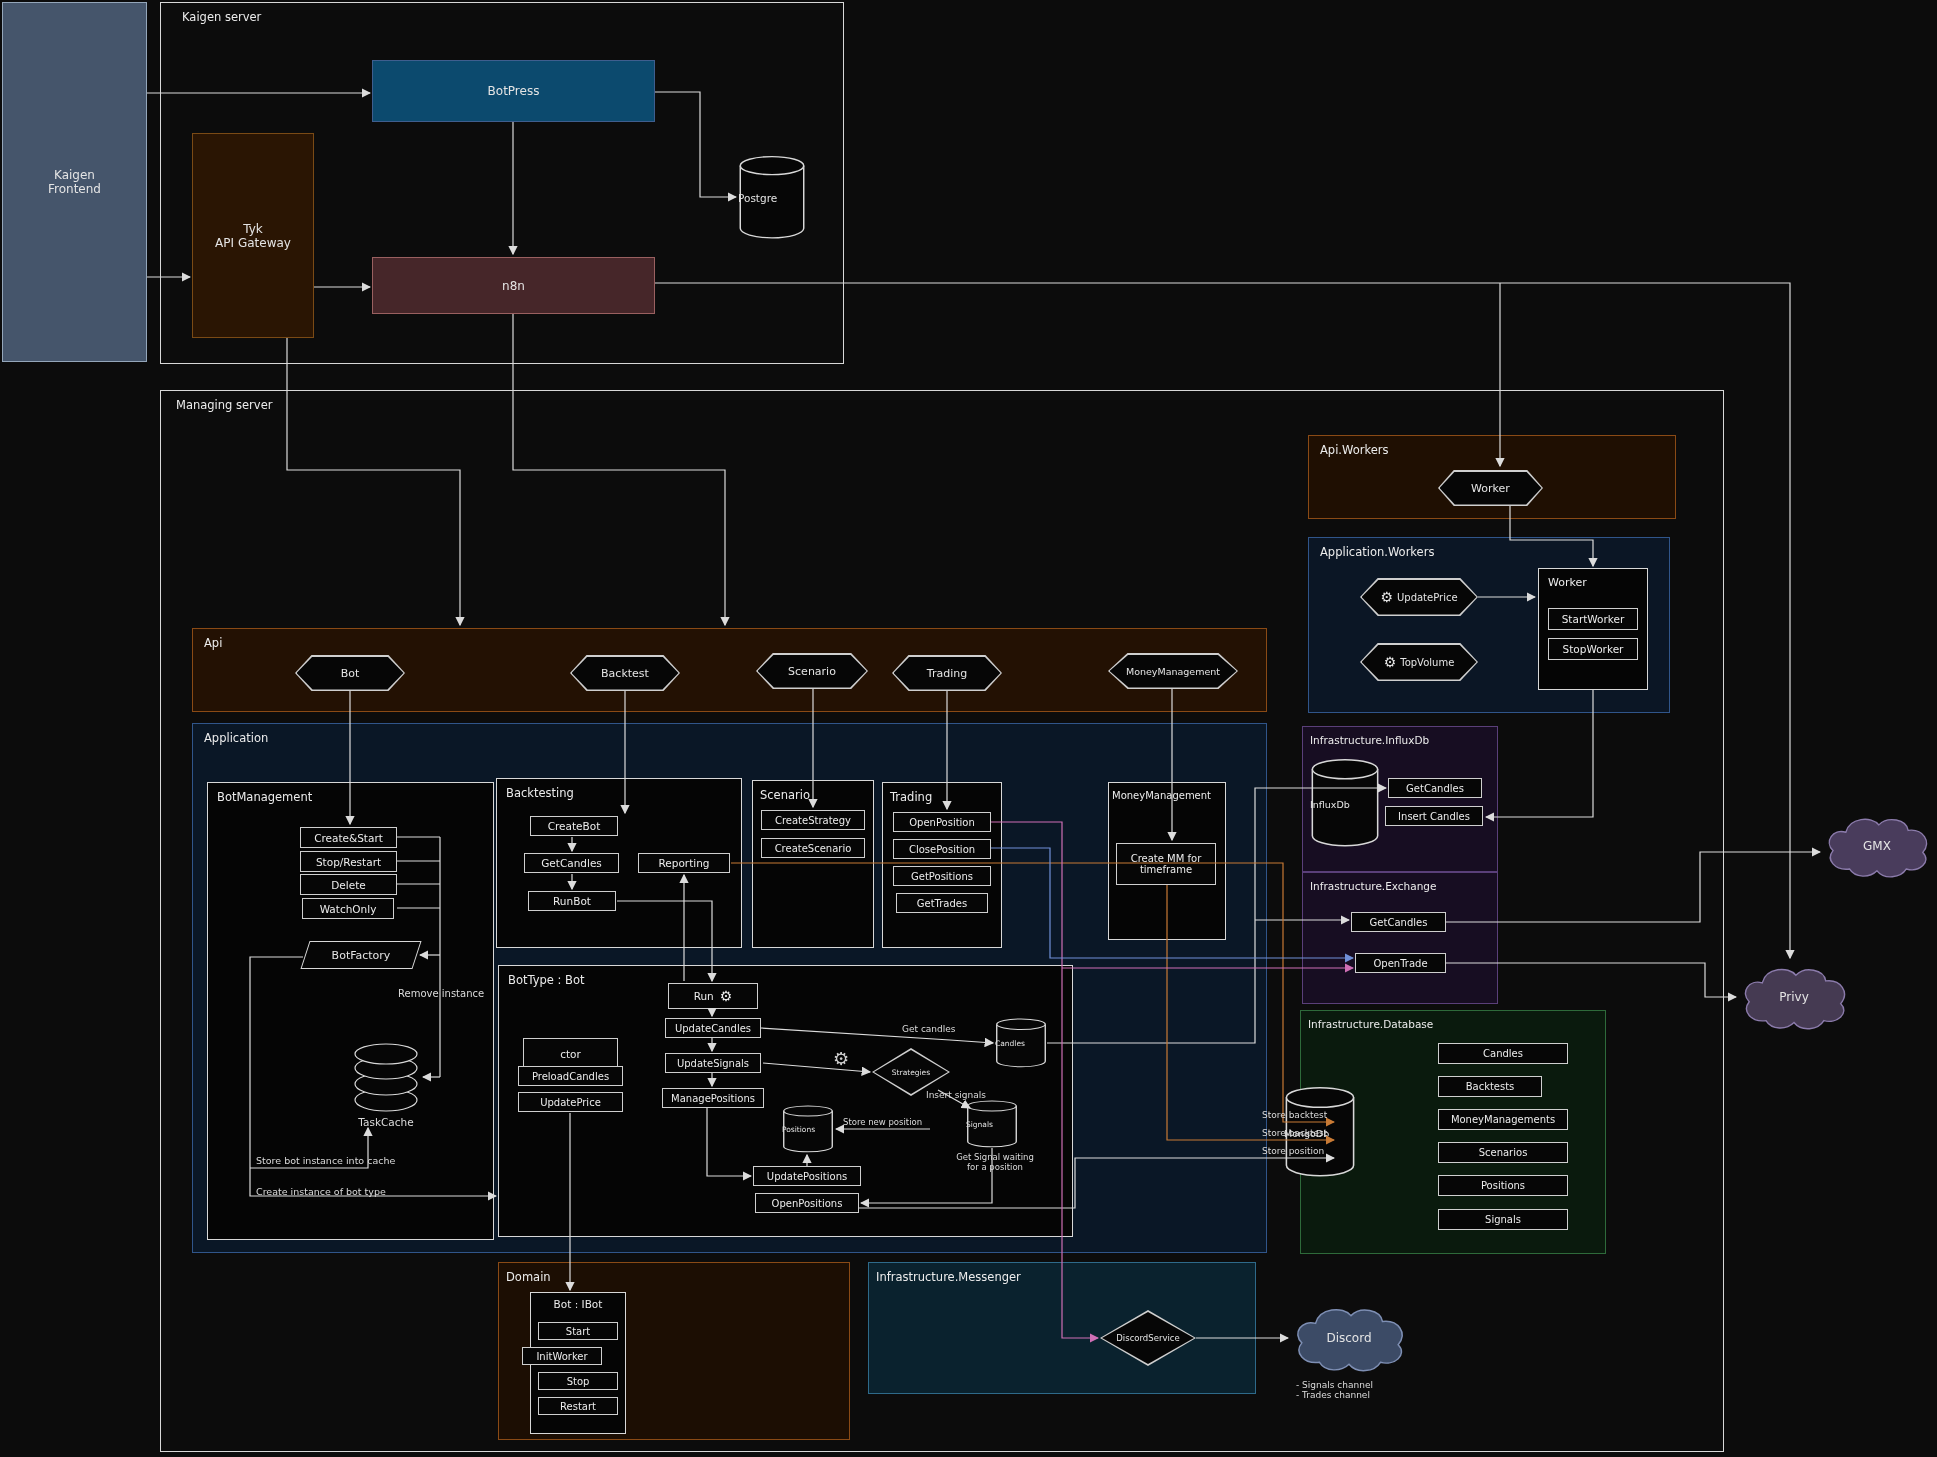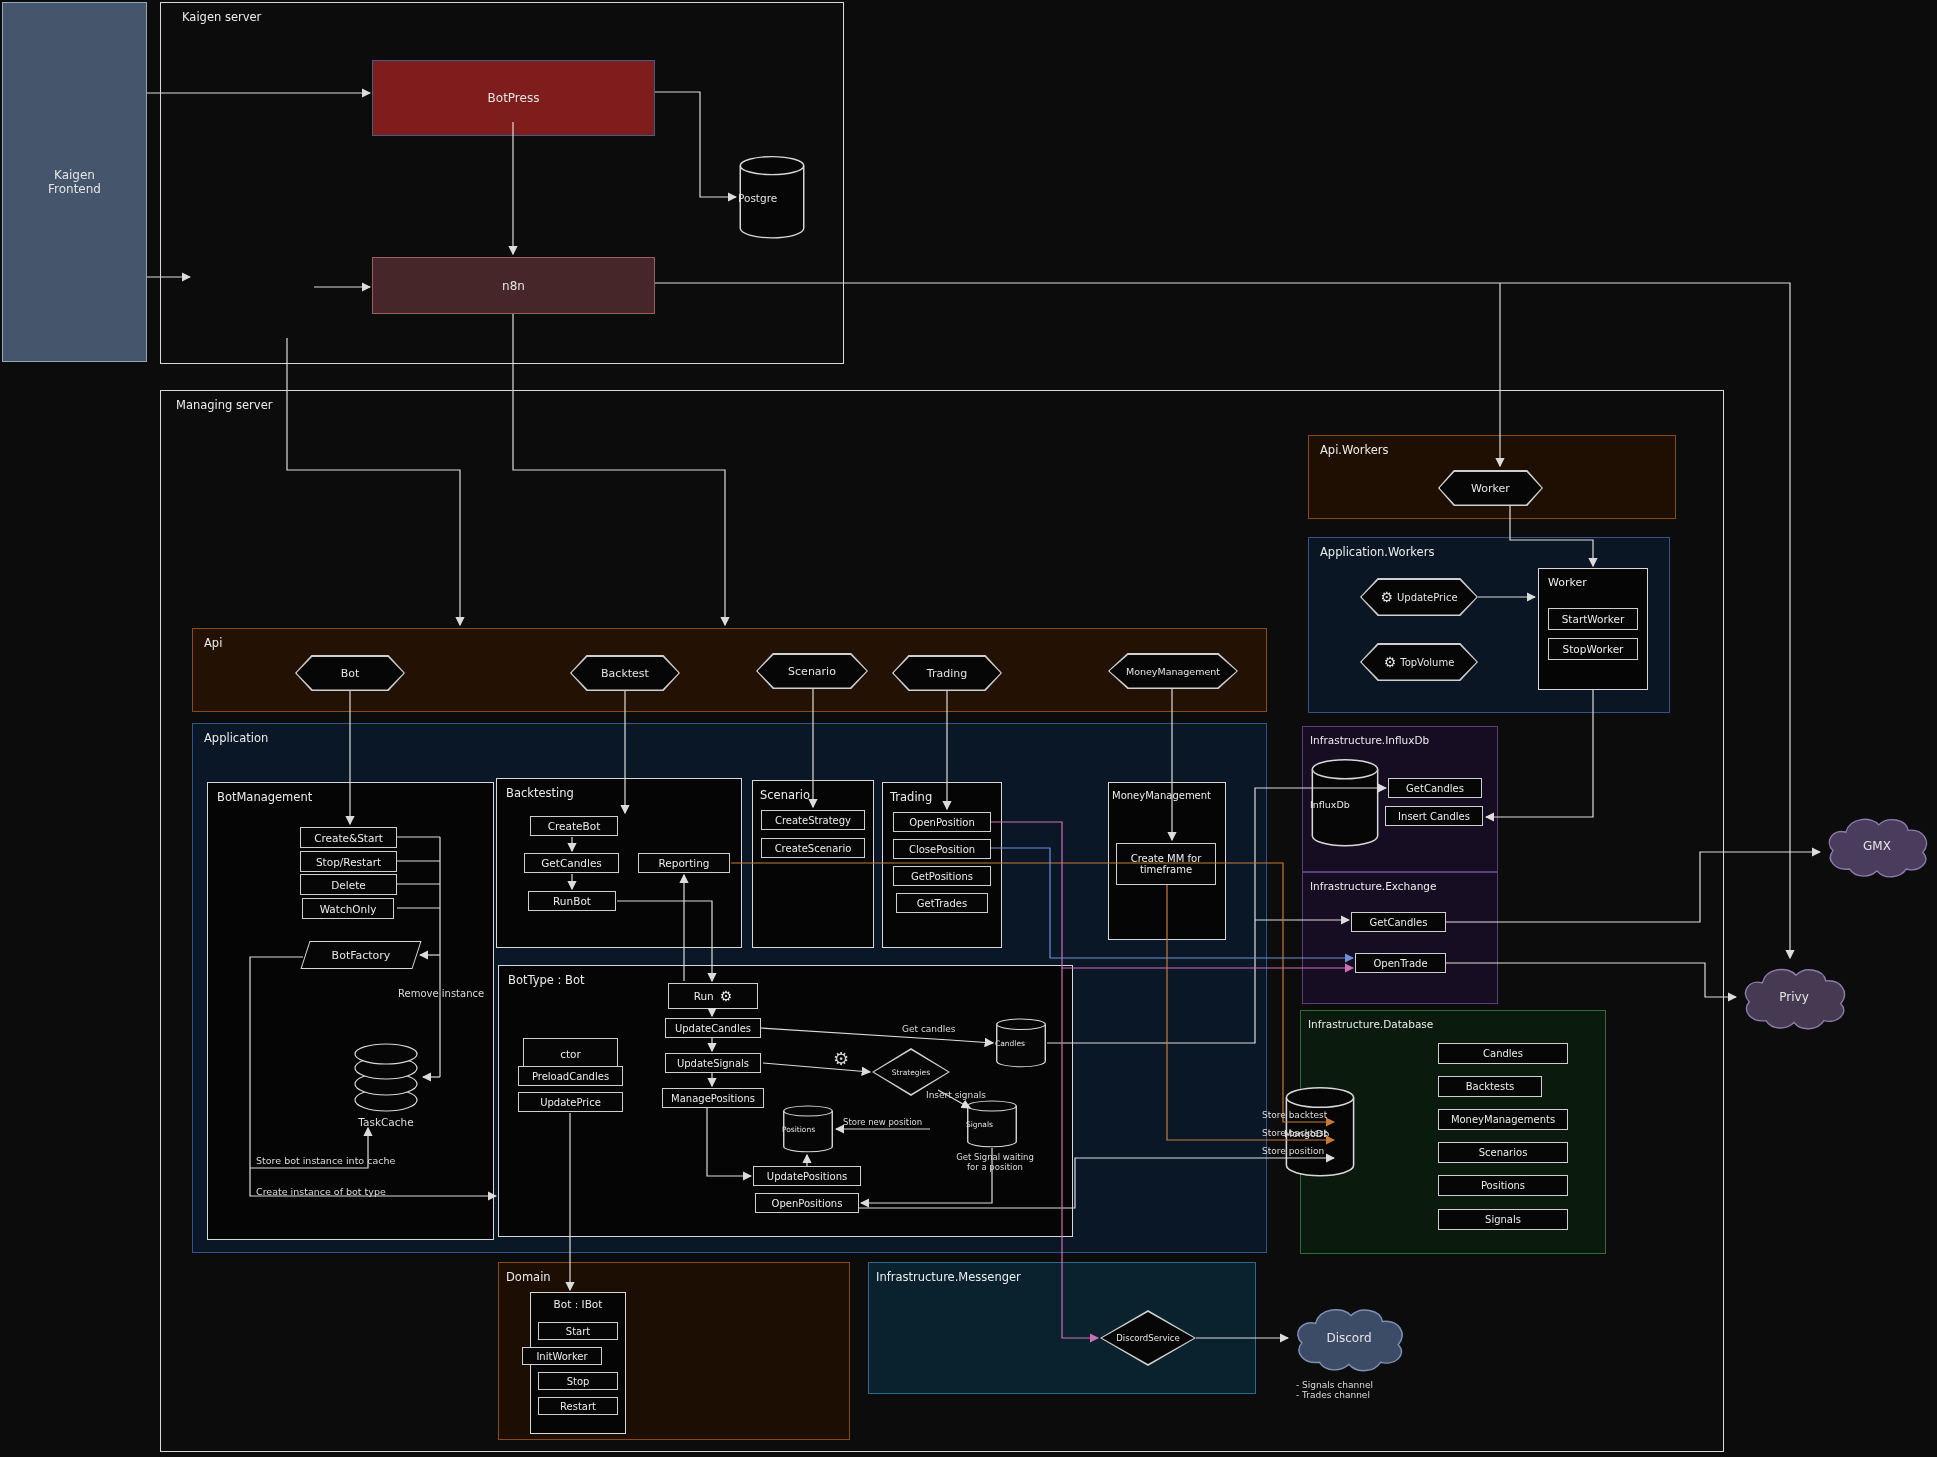--- a/index.html
+++ b/index.html
@@ -40,22 +40,24 @@
 <body>
 
 <div class="stage">
 
   <div class="fill ml" style="left:2px;top:2px;width:145px;height:360px;background:#45556b;border-color:#94a6ba;display:flex;align-items:center;justify-content:center;text-align:center;font-size:12px">Kaigen
 Frontend</div>
 
   <div class="frame" style="left:160px;top:2px;width:684px;height:362px;background:transparent"></div>
   <span class="grouptitle" style="left:182px;top:10px">Kaigen server</span>
 
-  <div class="node" style="left:372px;top:60px;width:283px;height:76px;background:#7f1d1d;border-color:#3f5e8e;font-size:12px">BotPress</div>
-
+  <div class="node" style="left:372px;top:60px;width:283px;height:62px;background:#0c4a6e;border-color:#3f5e8e;font-size:12px">BotPress</div>
+
+  <div class="node ml" style="left:192px;top:133px;width:122px;height:205px;background:#2a1503;border-color:#7a4a15;font-size:12px">Tyk
+API Gateway</div>
 
   <div class="node" style="left:372px;top:257px;width:283px;height:57px;background:#462629;border-color:#9a6060;font-size:12px">n8n</div>
 
   <div class="cyl" style="left:738px;top:155px;width:68px;height:85px">
     <svg viewBox="0 0 60 80" preserveAspectRatio="none" aria-hidden="true">
       <path d="M2 10 L2 69 A28 9 0 0 0 58 69 L58 10" fill="#060606" stroke="#d8d8d8" stroke-width="1.3"></path>
       <ellipse cx="30" cy="10" rx="28" ry="8.5" fill="#060606" stroke="#d8d8d8" stroke-width="1.3"></ellipse>
     </svg>
     <span class="cl" style="top:44%">Postgre</span>
   </div>

